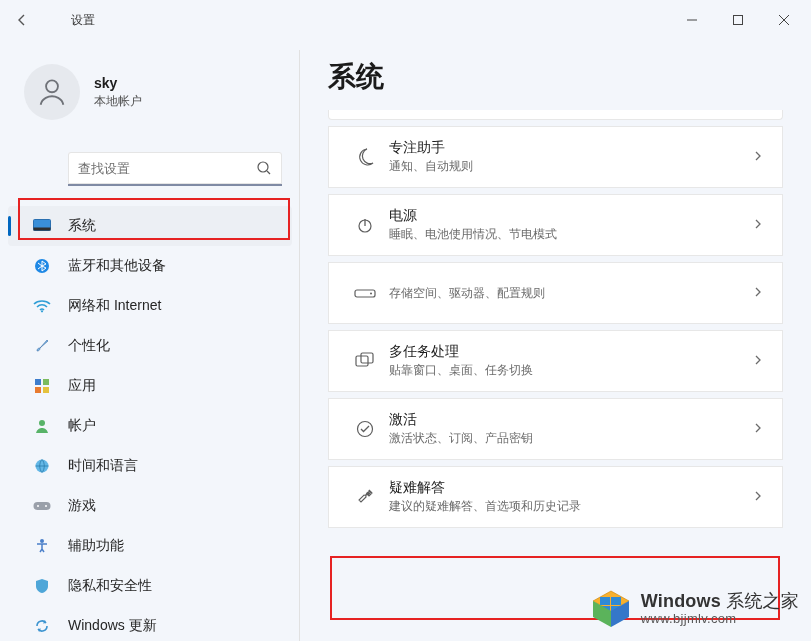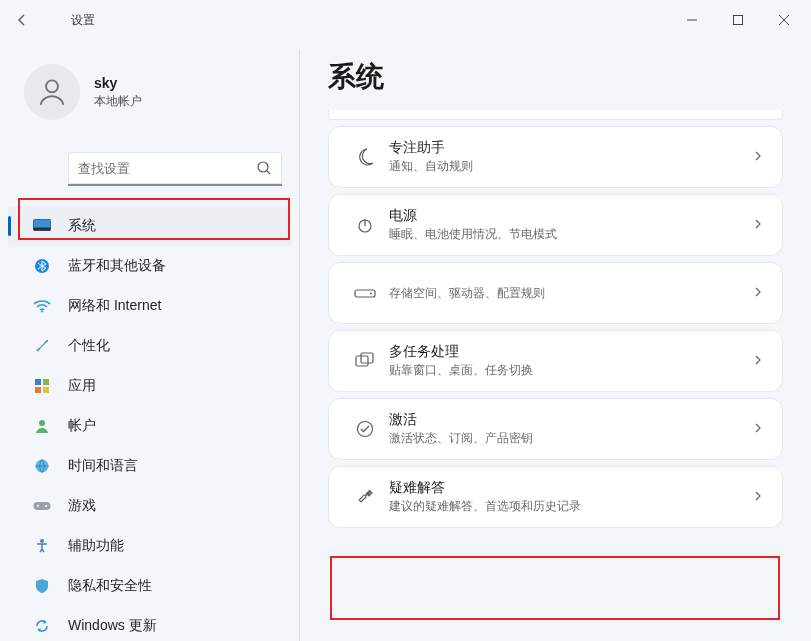--- a/index.html
+++ b/index.html
@@ -36,21 +36,21 @@
   .nav-ico { width:20px; height:20px; display:flex; align-items:center; justify-content:center; color:#3a3a3a; flex:0 0 20px; }
 
   .highlight-frame { position:absolute; border:2px solid #e62222; pointer-events:none; }
   .frame-system { left:18px; top:198px; width:272px; height:42px; }
   .frame-recovery { left:330px; top:556px; width:450px; height:64px; }
 
   
   .main { flex:1; padding: 18px 28px 0 28px; display:flex; flex-direction:column; overflow:hidden; }
   .page-title { font-size:28px; font-weight:600; color:#1b1b1b; margin-bottom:14px; }
   .main-list { flex:1; display:flex; flex-direction:column; gap:6px; overflow:hidden; }
-  .row { background:#fff; border:1px solid #e7e7e7; border-radius:12px; height:62px; display:flex; align-items:center; padding:0 18px 0 16px; }
+  .row { background:#fff; border:1px solid #e7e7e7; border-radius:0; height:62px; display:flex; align-items:center; padding:0 18px 0 16px; }
   .row.partial-top { height:10px; border-radius:0 0 4px 4px; border-top:none; }
   .row-ico { width:40px; display:flex; align-items:center; justify-content:center; color:#5e5e5e; }
   .row-text { flex:1; display:flex; flex-direction:column; justify-content:center; margin-left:4px; }
   .row-title { font-size:14px; color:#1d1d1d; }
   .row-sub { font-size:12px; color:#6b6b6b; margin-top:1px; }
   .chev { color:#6b6b6b; }
 
   
   .watermark { position:absolute; right:6px; bottom:6px; display:flex; align-items:center; gap:8px; background:rgba(255,255,255,0.0); padding:4px 6px; }
   .wm-logo { width:44px; height:44px; }
@@ -322,14 +322,31 @@
         </div>
 
 
       </div>
     </div>
   </div>
 
   <div class="highlight-frame frame-system"></div>
   <div class="highlight-frame frame-recovery"></div>
 
+  <div class="watermark">
+    <svg class="wm-logo" viewBox="0 0 44 44">
+      <polygon points="22,4 40,14 22,24 4,14" fill="#f7b02f" stroke="#c98200" stroke-width="0.6"></polygon>
+      <g transform="translate(11,10)">
+        <rect x="0" y="0" width="10" height="8" fill="#2f8ad6"></rect>
+        <rect x="11" y="0" width="10" height="8" fill="#2f8ad6"></rect>
+        <rect x="0" y="9" width="10" height="8" fill="#2f8ad6"></rect>
+        <rect x="11" y="9" width="10" height="8" fill="#2f8ad6"></rect>
+      </g>
+      <polygon points="4,14 22,24 22,40 4,30" fill="#5bb35b"></polygon>
+      <polygon points="40,14 22,24 22,40 40,30" fill="#3577c9"></polygon>
+    </svg>
+    <div class="wm-text">
+      <span class="big"><span class="b">Windows</span> <span class="reg">系统之家</span></span>
+      <span class="url">www.bjjmlv.com</span>
+    </div>
+  </div>
 
 </div>
 
 </body></html>

